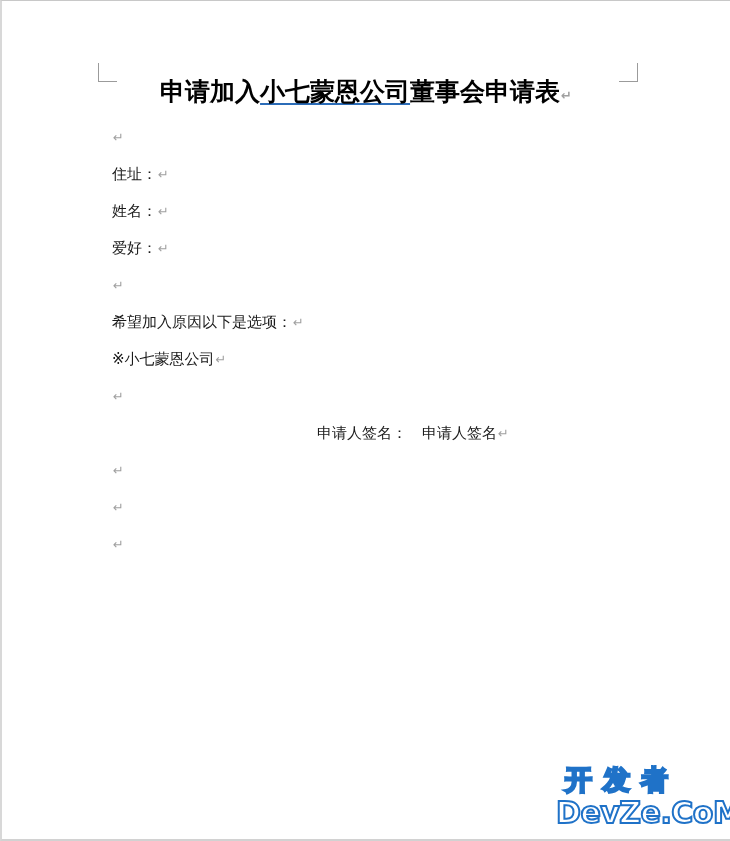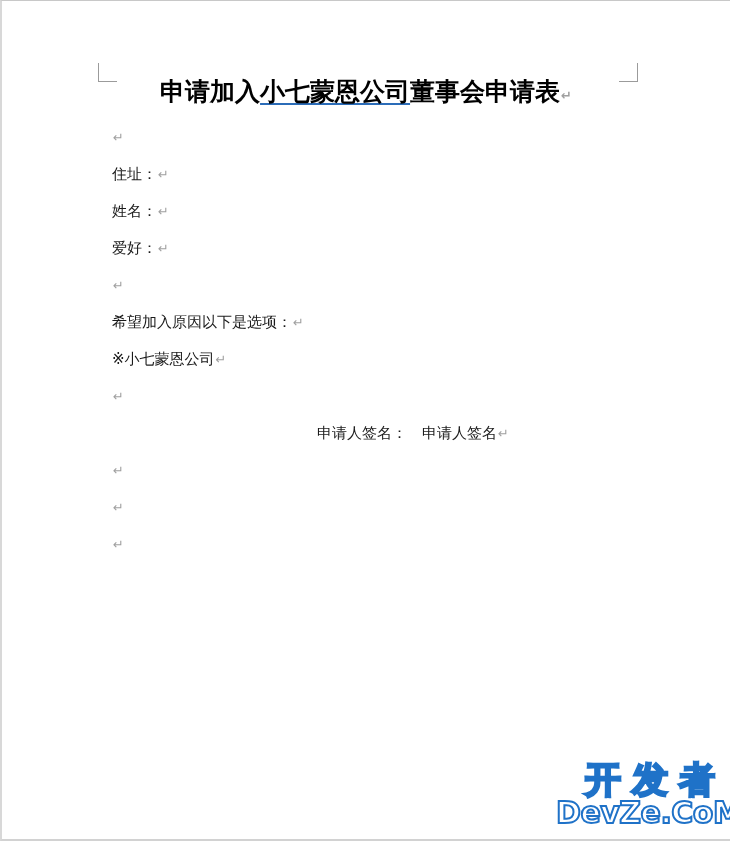--- a/index.html
+++ b/index.html
@@ -115,27 +115,27 @@
   
   #watermark {
     position: absolute;
     right: 4px;
     bottom: 4px;
     width: 170px;
     height: 72px;
     pointer-events: none;
   }
   .wm-cn {
-    font-size: 36px;
+    font-size: 27px;
     font-weight: bold;
     letter-spacing: 11px;
     line-height: 34px;
     color: #c2410c;
     -webkit-text-stroke: 2.5px #1f72c8;
-    text-align: right;
+    text-align: left;
     padding-left: 9px;
     font-family: "DejaVu Sans", "Liberation Sans", sans-serif;
   }
   .wm-en {
     font-size: 30px;
     font-weight: bold;
     line-height: 32px;
     color: #ffffff;
     -webkit-text-stroke: 2px #1f72c8;
     text-align: left;

